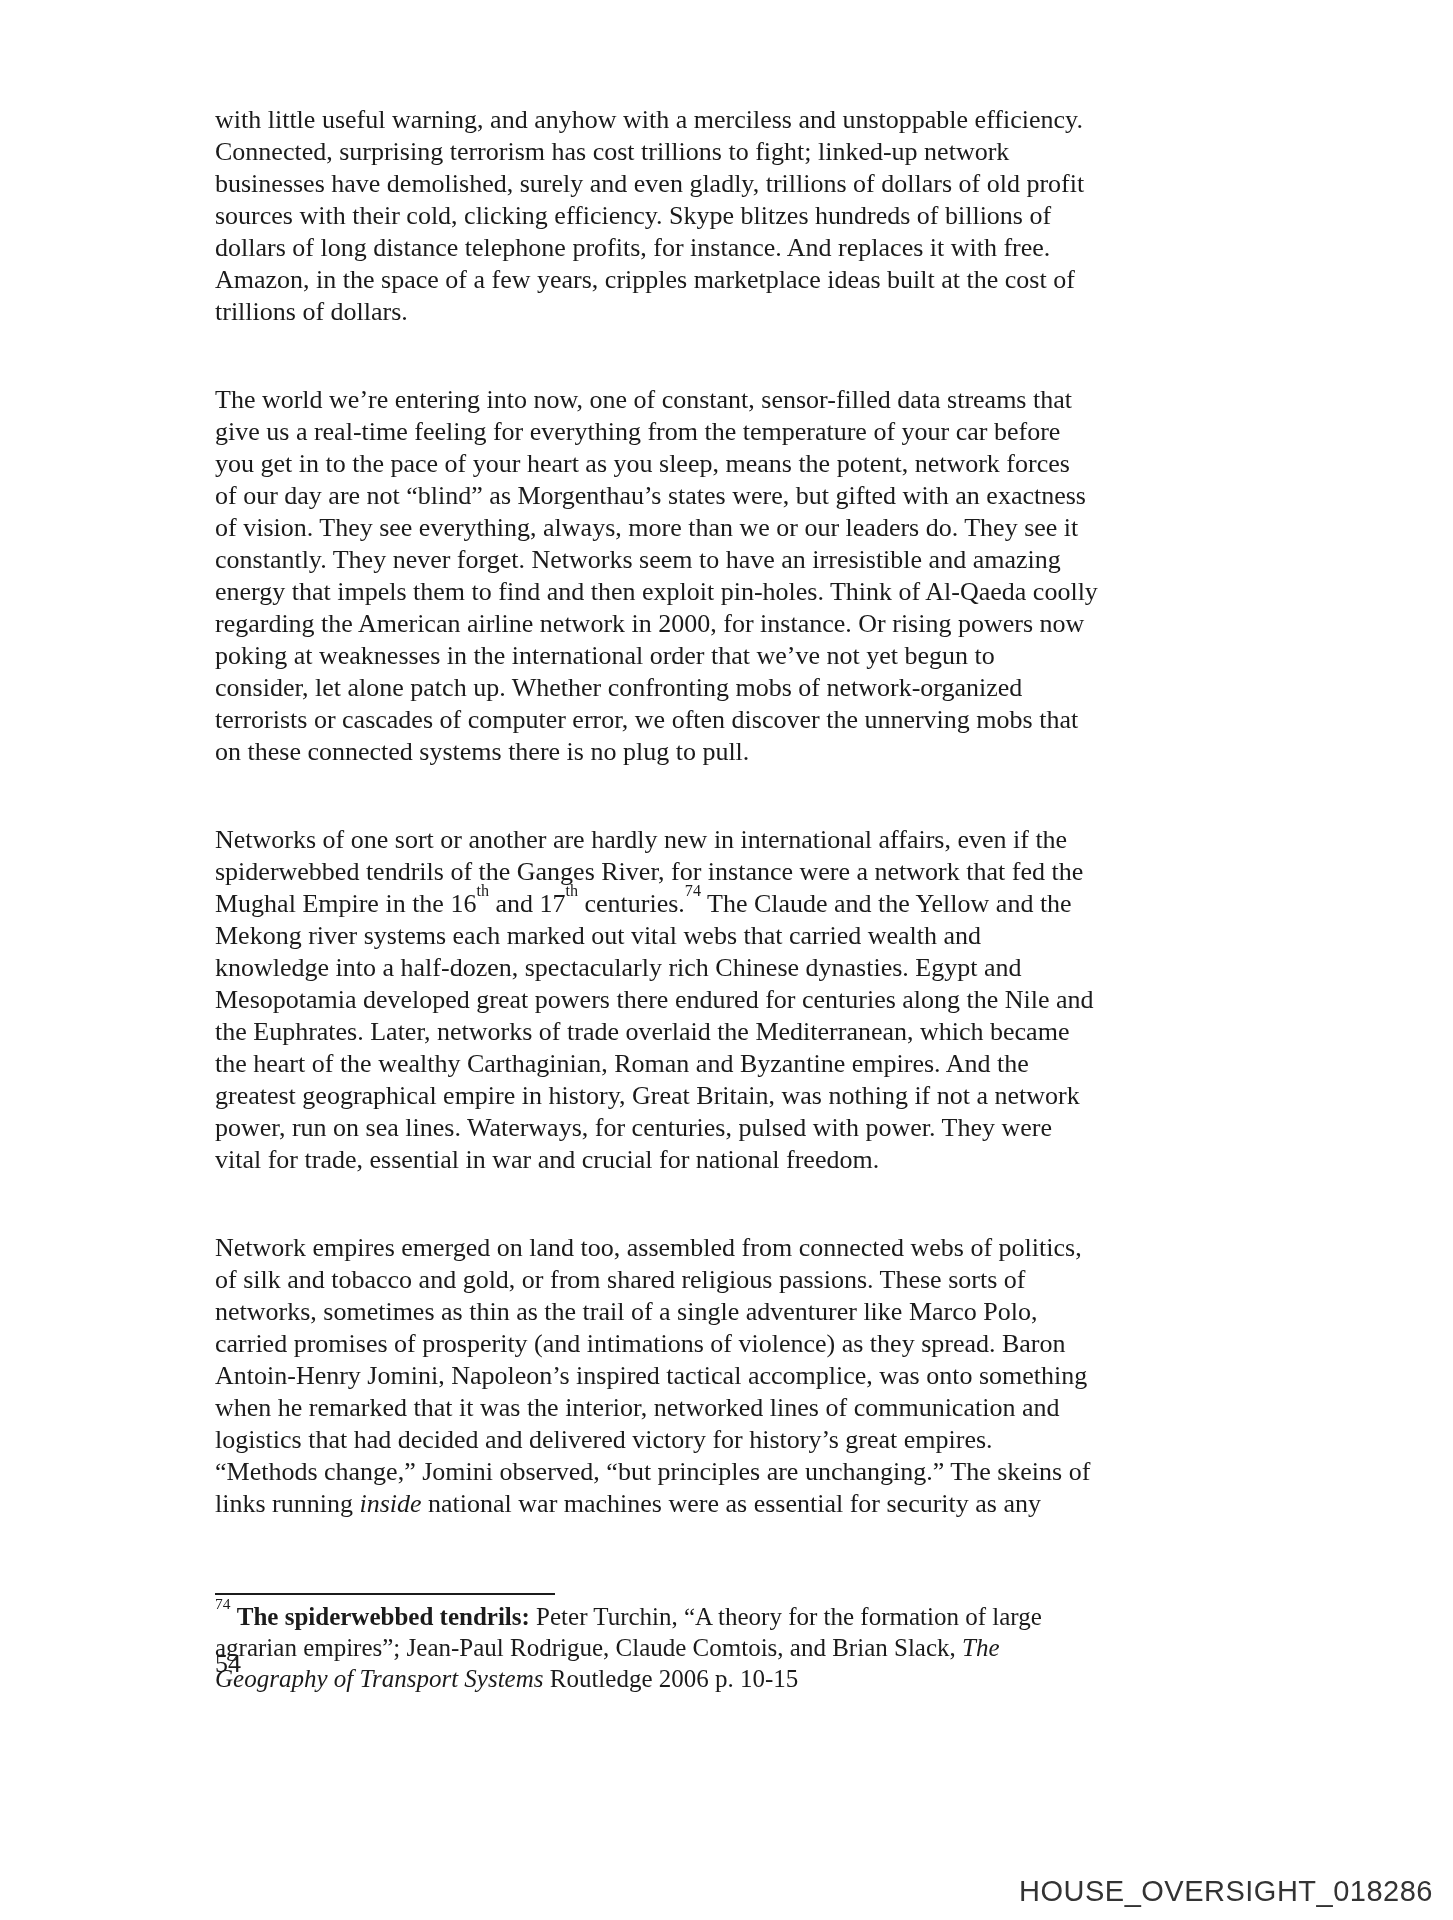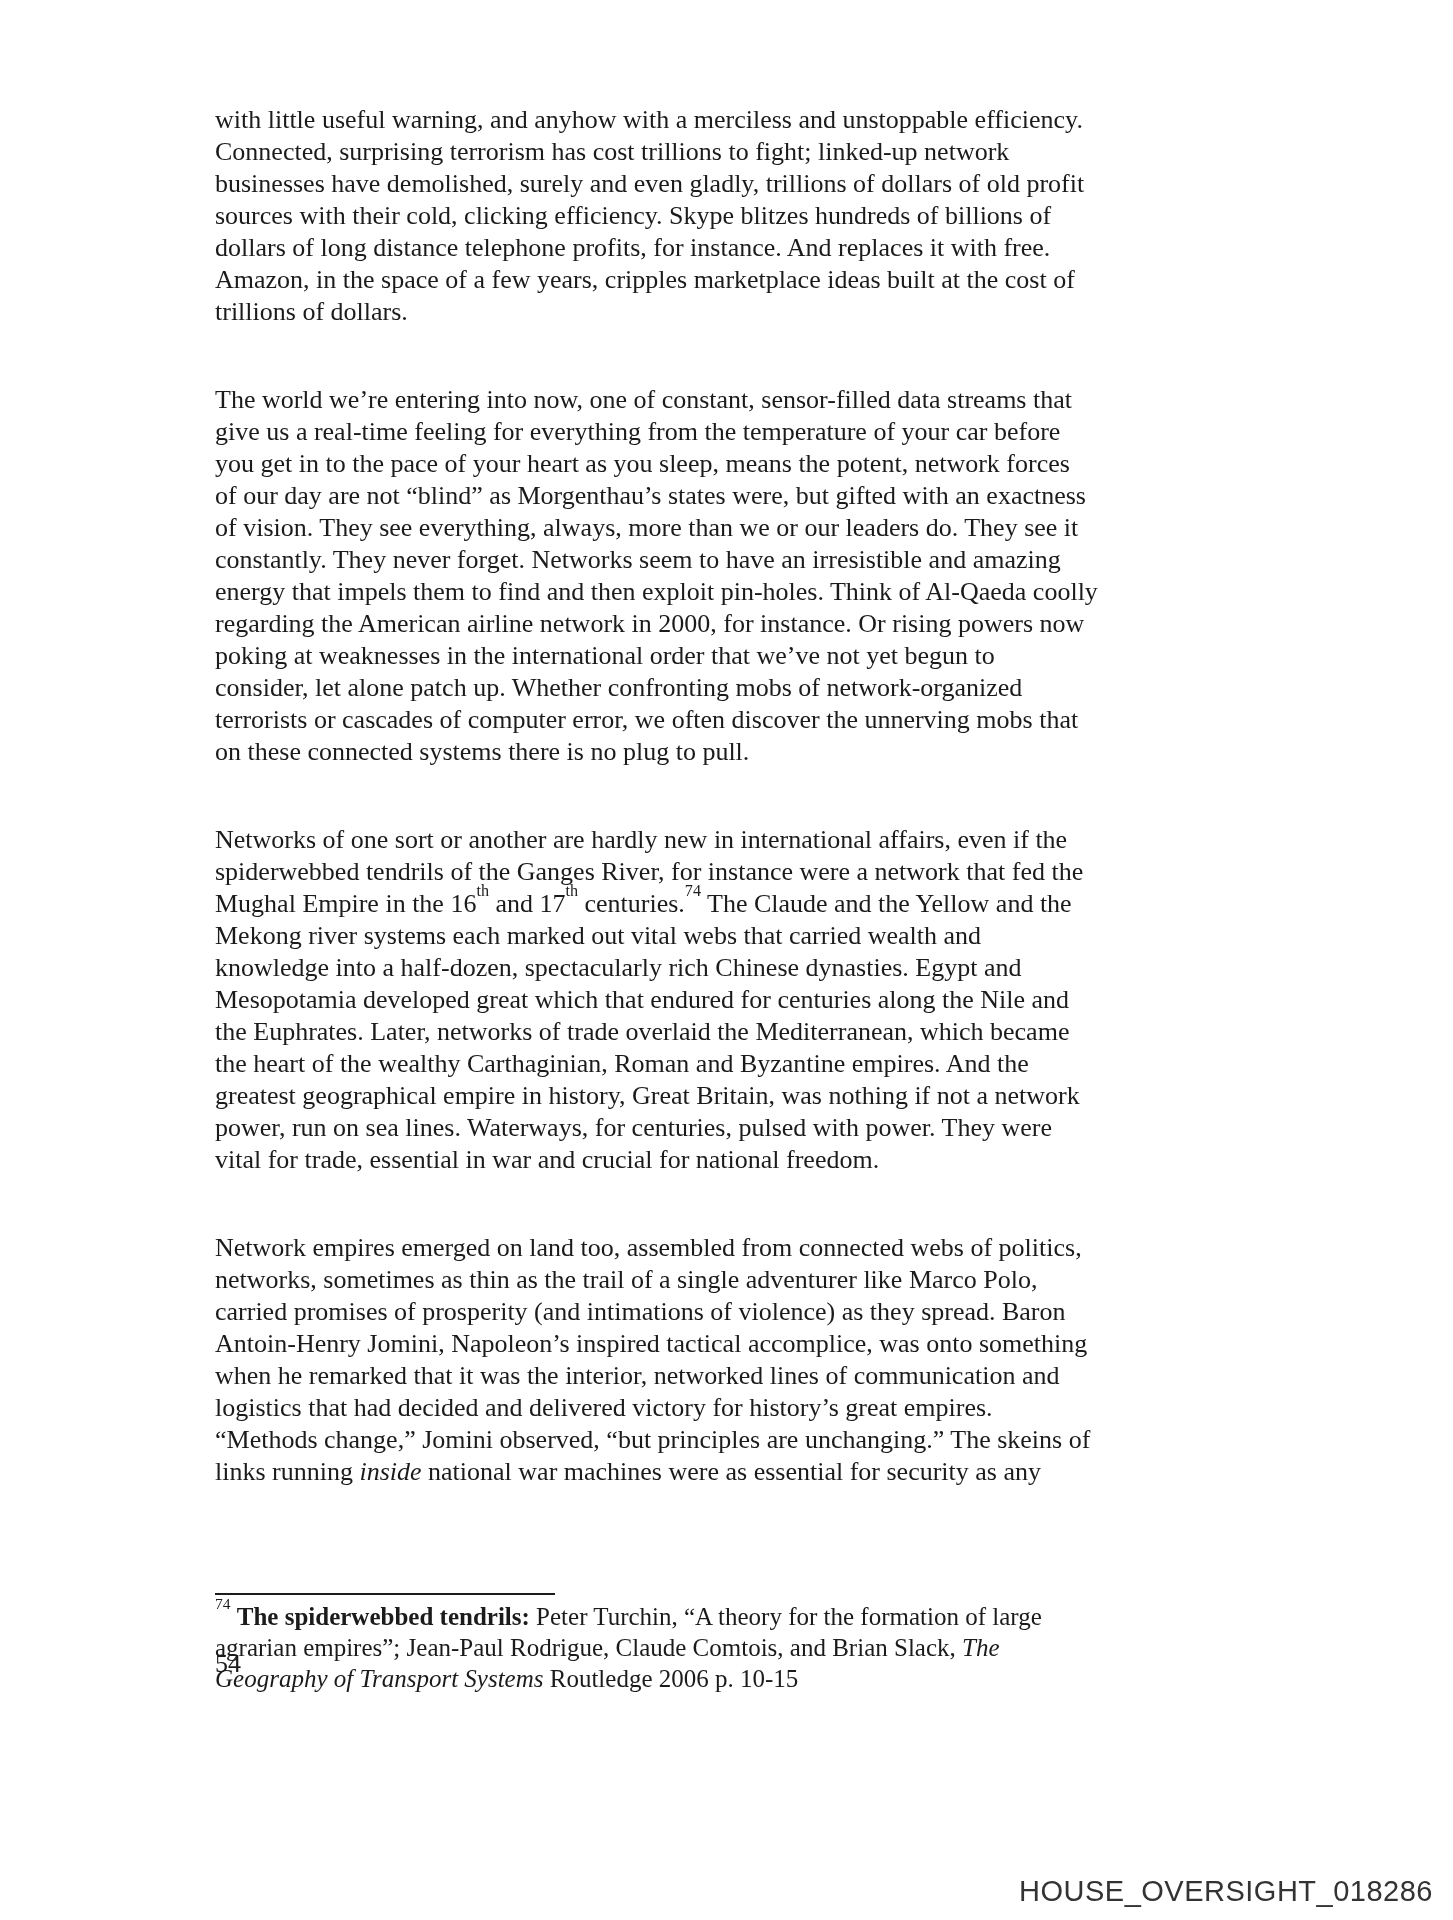--- a/index.html
+++ b/index.html
@@ -98,29 +98,30 @@
         <div class="line"><span>consider, let alone patch up. Whether confronting mobs of network-organized</span></div>
         <div class="line"><span>terrorists or cascades of computer error, we often discover the unnerving mobs that</span></div>
         <div class="line"><span>on these connected systems there is no plug to pull.</span></div>
       </div>
       <div class="paragraph">
         <div class="line"><span>Networks of one sort or another are hardly new in international affairs, even if the</span></div>
         <div class="line"><span>spiderwebbed tendrils of the Ganges River, for instance were a network that fed the</span></div>
         <div class="line"><span>Mughal Empire in the 16</span><sup>th</sup><span> and 17</span><sup>th</sup><span> centuries.</span><sup>74</sup><span> The Claude and the Yellow and the</span></div>
         <div class="line"><span>Mekong river systems each marked out vital webs that carried wealth and</span></div>
         <div class="line"><span>knowledge into a half-dozen, spectacularly rich Chinese dynasties. Egypt and</span></div>
-        <div class="line"><span>Mesopotamia developed great which that endured for centuries along the Nile and</span></div>
+        <div class="line"><span>Mesopotamia developed great powers there endured for centuries along the Nile and</span></div>
         <div class="line"><span>the Euphrates. Later, networks of trade overlaid the Mediterranean, which became</span></div>
         <div class="line"><span>the heart of the wealthy Carthaginian, Roman and Byzantine empires. And the</span></div>
         <div class="line"><span>greatest geographical empire in history, Great Britain, was nothing if not a network</span></div>
         <div class="line"><span>power, run on sea lines. Waterways, for centuries, pulsed with power. They were</span></div>
         <div class="line"><span>vital for trade, essential in war and crucial for national freedom.</span></div>
       </div>
       <div class="paragraph">
         <div class="line"><span>Network empires emerged on land too, assembled from connected webs of politics,</span></div>
+        <div class="line"><span>of silk and tobacco and gold, or from shared religious passions. These sorts of</span></div>
         <div class="line"><span>networks, sometimes as thin as the trail of a single adventurer like Marco Polo,</span></div>
         <div class="line"><span>carried promises of prosperity (and intimations of violence) as they spread. Baron</span></div>
         <div class="line"><span>Antoin-Henry Jomini, Napoleon’s inspired tactical accomplice, was onto something</span></div>
         <div class="line"><span>when he remarked that it was the interior, networked lines of communication and</span></div>
         <div class="line"><span>logistics that had decided and delivered victory for history’s great empires.</span></div>
         <div class="line"><span>“Methods change,” Jomini observed, “but principles are unchanging.” The skeins of</span></div>
         <div class="line"><span>links running </span><i>inside</i><span> national war machines were as essential for security as any</span></div>
       </div>
     </div>
   <div class="footnote-rule" style="background: rgb(27, 27, 27);"></div>

